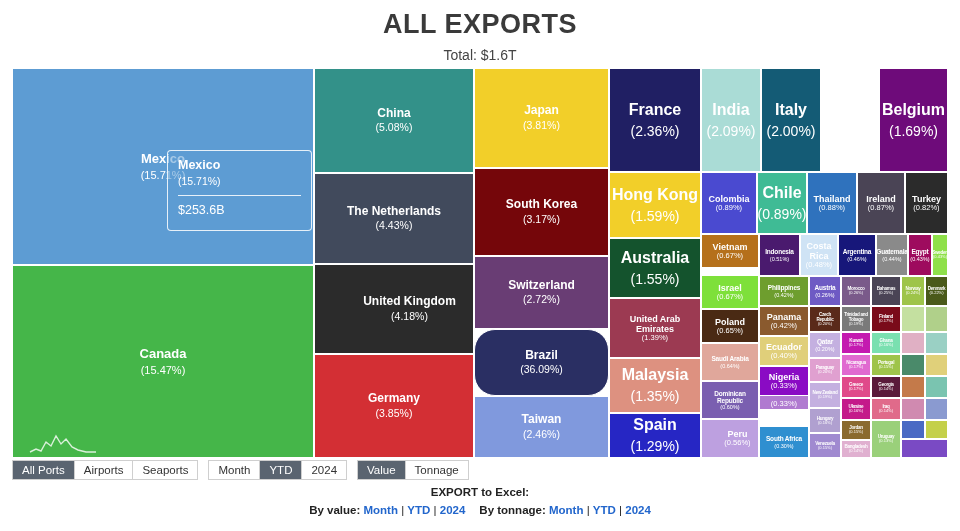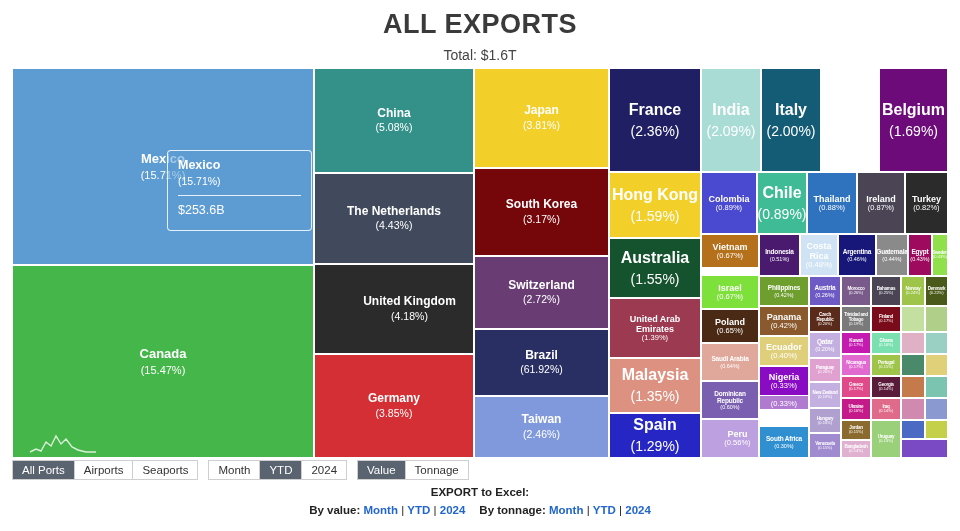--- a/index.html
+++ b/index.html
@@ -332,23 +332,23 @@
       <span class="pc">(1.59%)</span>
     </div>
     <div class="tile t-md" style="left: 597px; top: 0px; width: 92px; height: 104px; background: rgb(32, 31, 99);">
       <span class="nm">France</span>
       <span class="pc">(2.36%)</span>
     </div>
     <div class="tile t-lg" style="left: 462px; top: 328px; width: 135px; height: 62px; background: rgb(128, 153, 221);">
       <span class="nm">Taiwan</span>
       <span class="pc">(2.46%)</span>
     </div>
-    <div class="tile t-lg" style="left: 462px; top: 261px; width: 135px; height: 67px; background: rgb(42, 47, 99);">
+    <div class="tile t-lg" style="left: 462px; top: 261px; width: 135px; height: 67px; background: rgb(42, 47, 99); border-radius: 21px;">
       <span class="nm">Brazil</span>
-      <span class="pc">(61.92%)</span>
+      <span class="pc">(36.09%)</span>
     </div>
     <div class="tile t-lg" style="left: 462px; top: 188px; width: 135px; height: 73px; background: rgb(105, 61, 116);">
       <span class="nm">Switzerland</span>
       <span class="pc">(2.72%)</span>
     </div>
     <div class="tile t-lg" style="left: 462px; top: 100px; width: 135px; height: 88px; background: rgb(117, 6, 10);">
       <span class="nm">South Korea</span>
       <span class="pc">(3.17%)</span>
     </div>
     <div class="tile t-lg" style="left: 462px; top: 0px; width: 135px; height: 100px; background: rgb(242, 207, 41);">

